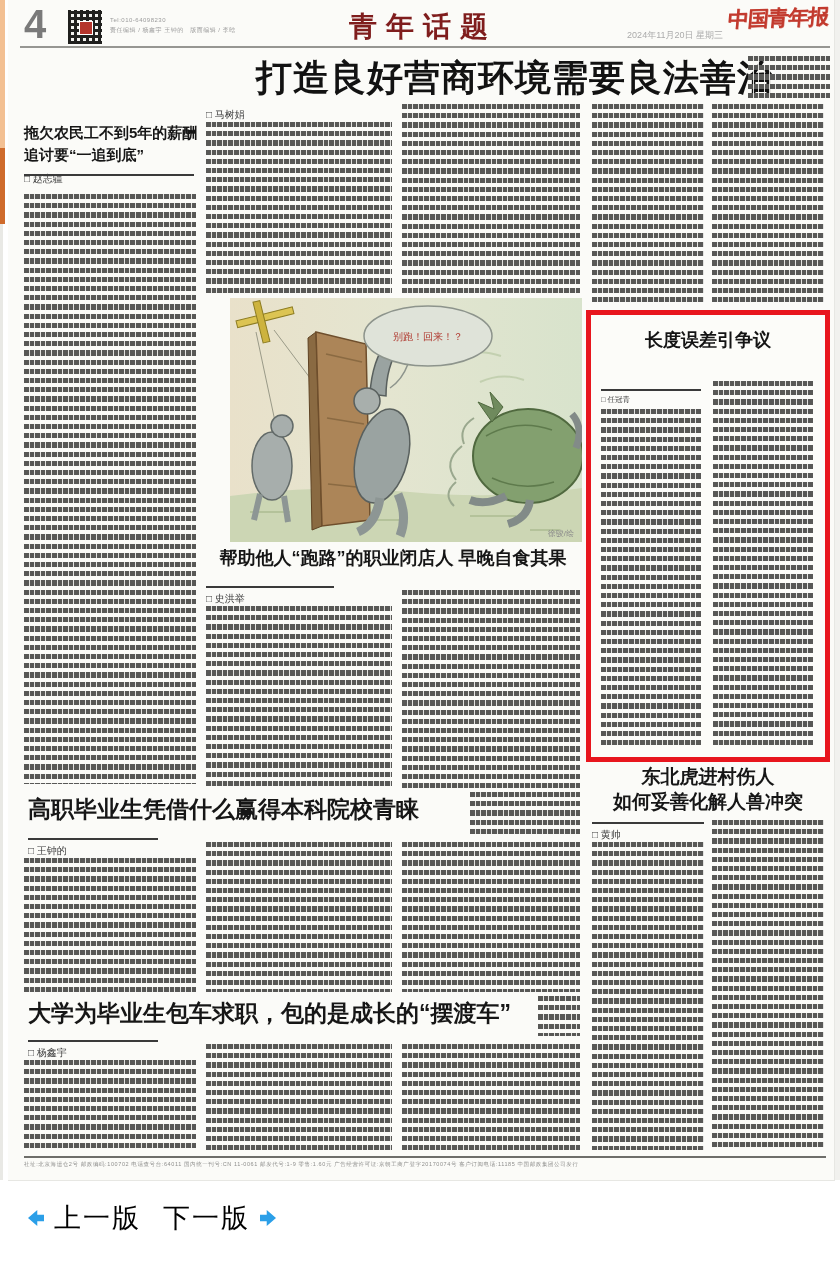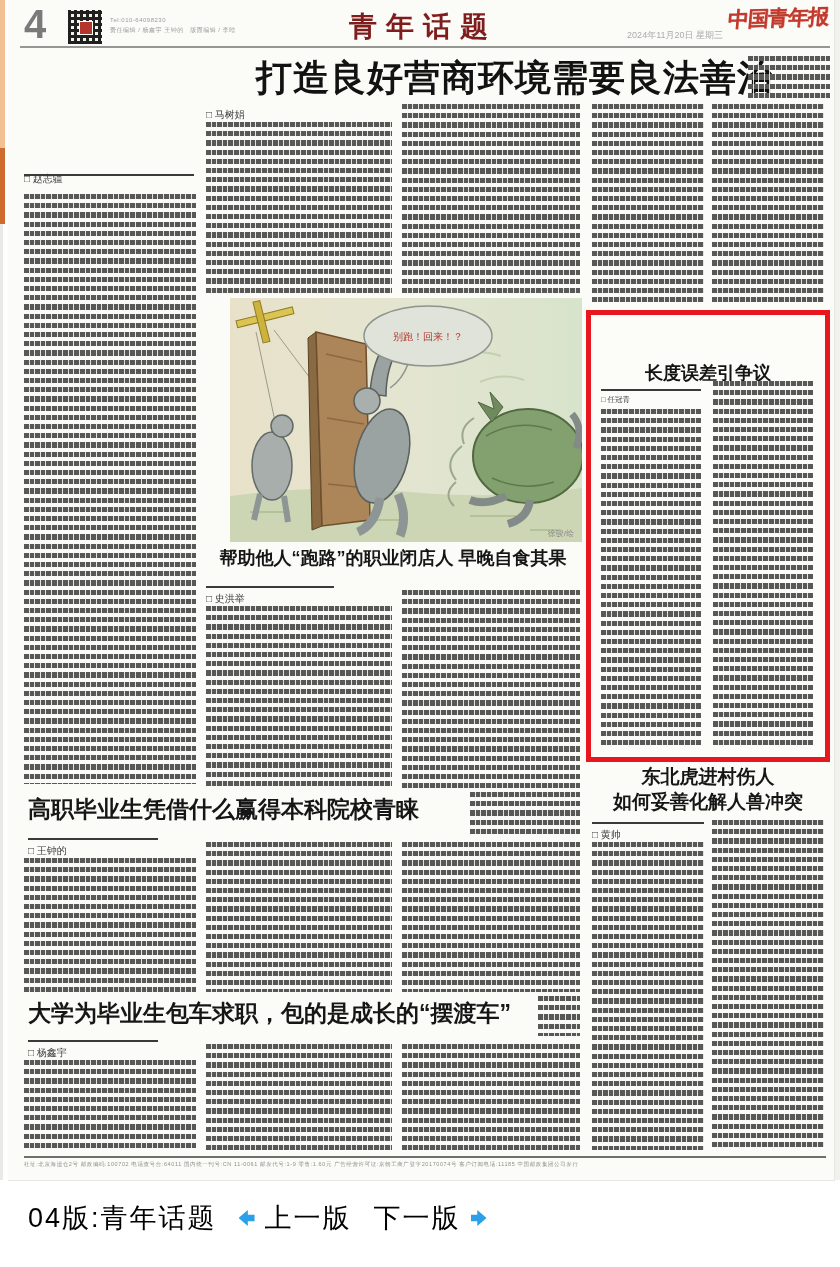--- a/index.html
+++ b/index.html
@@ -27,21 +27,21 @@
   .h-main{left:200px;top:54px;width:614px;text-align:center;font-size:36px;font-weight:900;color:#121212;letter-spacing:1px;white-space:nowrap;}
   .ttl{font-weight:800;color:#161616;}
   .byline{font-size:10px;color:#3c3c3c;}
   .rule{background:#3a3a3a;height:1.5px;}
   
   .tl{background-image:
       repeating-linear-gradient(to right,rgba(251,251,248,0) 0 4.6px,rgba(251,251,248,.85) 4.6px 5.6px),
       repeating-linear-gradient(to bottom,#585856 0 5.2px,rgba(0,0,0,0) 5.2px 9.2px);}
   
   .hotbox{left:578px;top:310px;width:234px;height:442px;border:5px solid #e8161e;background:#fcfcf9;}
-  .hot-title{left:0;top:12px;width:234px;text-align:center;font-size:18px;font-weight:800;color:#141414;line-height:26px;margin-top:33px;}
+  .hot-title{left:0;top:12px;width:234px;text-align:center;font-size:18px;font-weight:800;color:#141414;line-height:26px;}
   
   .footer-rule{left:16px;top:1156px;width:802px;height:2px;background:#6e6e6a;}
   .footer-line{left:16px;top:1161px;width:802px;font-size:5.5px;color:#8e8e8c;white-space:nowrap;overflow:hidden;letter-spacing:.6px;}
   
   .navbar{left:28px;top:1196px;height:44px;display:flex;align-items:center;gap:22px;font-size:27px;color:#000;}
   .navgroup{display:flex;align-items:center;gap:10px;cursor:pointer;}
   .arrow{width:16px;height:16px;background:#2b9fe8;}
   .arrow.left{clip-path:polygon(0 50%,58% 0,58% 30%,100% 30%,100% 70%,58% 70%,58% 100%);}
   .arrow.right{clip-path:polygon(100% 50%,42% 0,42% 30%,0 30%,0 70%,42% 70%,42% 100%);}
   .navtext{letter-spacing:2px;}
@@ -67,20 +67,24 @@
       <div>责任编辑 / 杨鑫宇 王钟的　版面编辑 / 李晗</div>
     </div>
     <div class="abs section-title">青年话题</div>
     <div class="abs dateline">2024年11月20日 星期三</div>
     <div class="abs masthead">中国青年报</div>
     <div class="abs header-rule"></div>
 
     <div class="abs h-main">打造良好营商环境需要良法善治</div>
     <div class="abs tl" style="left:740px;top:56px;width:82px;height:44px;"></div>
 
+    <div class="abs ttl" style="left:16px;top:122px;width:178px;font-size:15px;line-height:22px;">
+      <div>拖欠农民工不到5年的薪酬</div>
+      <div>追讨要“一追到底”</div>
+    </div>
     <div class="abs rule" style="left:16px;top:174px;width:170px;"></div>
     <div class="abs byline" style="left:16px;top:172px;text-align:center;">□ 赵志疆</div>
     <div class="abs tl" style="left:16px;top:194px;width:172px;height:590px;"></div>
 
     <div class="abs byline" style="left:198px;top:108px;">□ 马树娟</div>
     <div class="abs tl" style="left:198px;top:122px;width:186px;height:174px;"></div>
     <div class="abs tl" style="left:394px;top:104px;width:178px;height:192px;"></div>
     <div class="abs tl" style="left:584px;top:104px;width:112px;height:200px;"></div>
     <div class="abs tl" style="left:704px;top:104px;width:112px;height:200px;"></div>
 
@@ -184,21 +188,20 @@
     <div class="abs byline" style="left:20px;top:1046px;">□ 杨鑫宇</div>
     <div class="abs tl" style="left:16px;top:1060px;width:172px;height:92px;"></div>
     <div class="abs tl" style="left:198px;top:1044px;width:186px;height:108px;"></div>
     <div class="abs tl" style="left:394px;top:1044px;width:178px;height:108px;"></div>
 
     <div class="abs footer-rule"></div>
     <div class="abs footer-line">社址:北京海运仓2号 邮政编码:100702 电话查号台:64011 国内统一刊号:CN 11-0061 邮发代号:1-9 零售:1.60元 广告经营许可证:京朝工商广登字20170074号 客户订阅电话:11185 中国邮政集团公司发行</div>
   </div>
 
   <div class="abs navbar">
-    <span class="navtext">04版:青年话题</span>
     <span class="navgroup">
       <span class="arrow left"></span>
       <span class="navtext">上一版</span>
     </span>
     <span class="navgroup">
       <span class="navtext">下一版</span>
       <span class="arrow right"></span>
     </span>
   </div>
 

